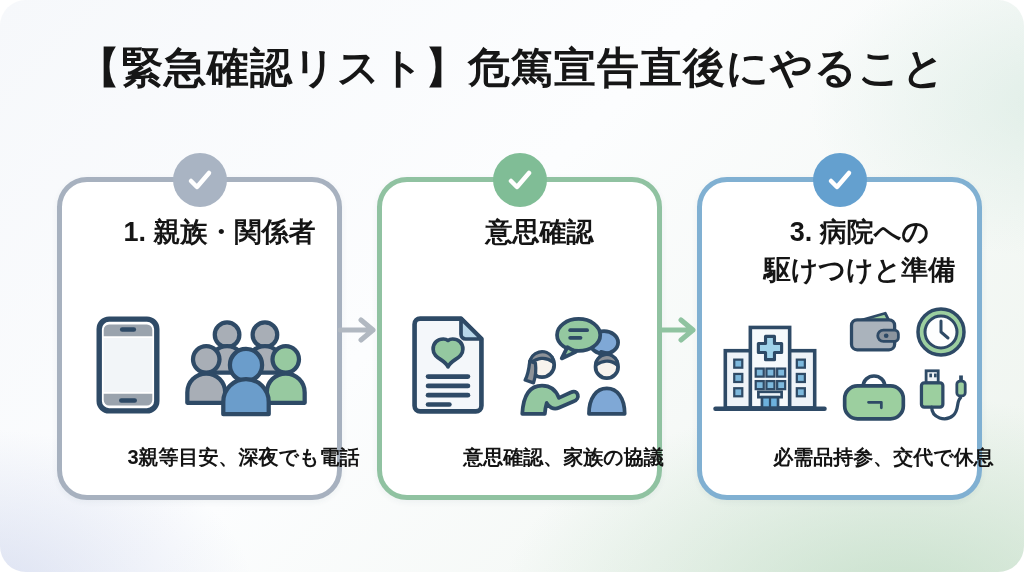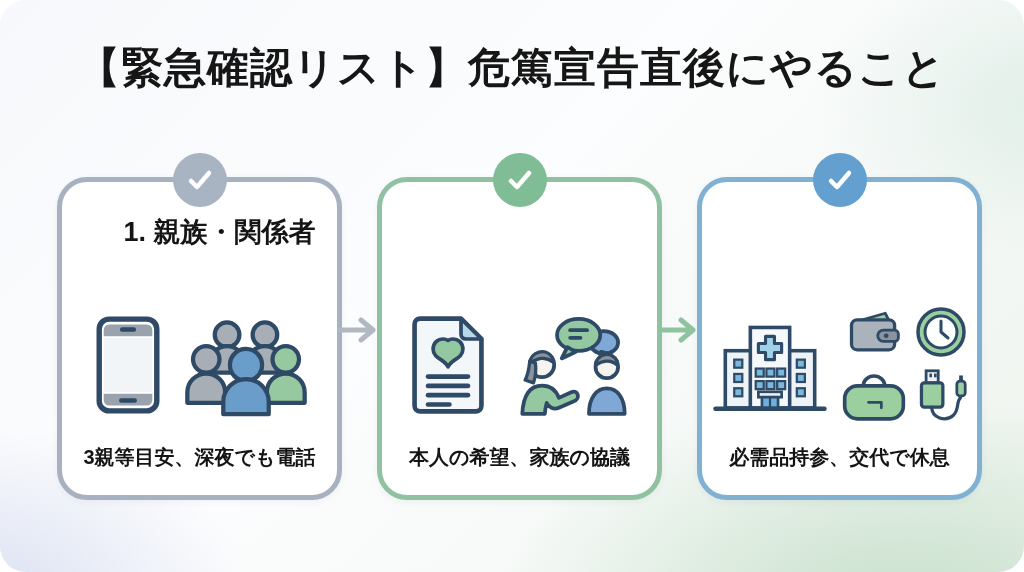--- a/index.html
+++ b/index.html
@@ -36,21 +36,21 @@
   .iconrow{
     position:absolute;top:118px;left:0;width:100%;height:130px;
     display:flex;align-items:center;justify-content:center;gap:20px;
   }
   .minigrid{
     display:grid;grid-template-columns:62px 56px;grid-template-rows:56px 62px;
     gap:4px 8px;align-items:center;justify-items:center;
   }
   .note{
     position:absolute;bottom:24px;left:0;width:100%;text-align:center;
-    font-size:20px;font-weight:700;color:#141414;
+    font-size:20px;font-weight:700;color:#141414;padding-left:44px;
   }
   .arrow{position:absolute;top:315px;width:44px;height:30px;}
   .arrow.a0{left:338px;}
   .arrow.a1{left:658px;}
   svg{display:block;}
 </style>
 </head>
 <body>
 
 <div class="canvas">
@@ -101,20 +101,21 @@
 
   <div class="card c1" style="border-color: rgb(144, 194, 161);">
     <div class="badge" style="background-color: rgb(128, 189, 150);">
       <span>
         <svg width="30" height="30" viewBox="0 0 30 30">
             <path d="M6,16 l6,6 L24,8" fill="none" stroke="#ffffff" stroke-width="4.5" stroke-linecap="round" stroke-linejoin="round"></path>
           </svg>
       </span>
     </div>
     <div class="heading">
+      <div>意思確認</div>
     </div>
     <div class="iconrow">
       <span>
         <svg width="86" height="104" viewBox="0 0 92 112">
           <path d="M10,12 a6,6 0 0 1 6,-6 h44 l22,22 v72 a6,6 0 0 1 -6,6 h-60 a6,6 0 0 1 -6,-6 z" fill="#f4f7fa" stroke="#2e4a66" stroke-width="5" stroke-linejoin="round"></path>
           <path d="M60,6 l22,22 h-17 a5,5 0 0 1 -5,-5 z" fill="#b7d6e8" stroke="#2e4a66" stroke-width="4" stroke-linejoin="round"></path>
           <path d="M46,58 c-3,-8 -16,-9 -16,-19 c0,-7 5,-11 11,-11 c3,0 5,1.5 5,1.5 c0,0 2,-1.5 5,-1.5 c6,0 11,4 11,11 c0,10 -13,11 -16,19 z" fill="#94c8a0" stroke="#2e4a66" stroke-width="4" stroke-linejoin="round"></path>
           <rect x="22" y="66" width="48" height="5" rx="2.5" fill="#2e4a66"></rect>
           <rect x="22" y="76" width="48" height="5" rx="2.5" fill="#2e4a66"></rect>
           <rect x="22" y="86" width="48" height="5" rx="2.5" fill="#2e4a66"></rect>
@@ -134,30 +135,34 @@
           <circle cx="33" cy="56" r="13" fill="#f7f3ee" stroke="#2e4a66" stroke-width="4"></circle>
           <path d="M20,54 a13,13 0 0 1 24,-6 c1,2 1,4 1,5 c-9,-7 -17,-4 -25,1 z" fill="#8d9298" stroke="#2e4a66" stroke-width="3.5" stroke-linejoin="round"></path>
           <path d="M20,52 c-1,9 -2,15 -5,20 l9,3 c2,-6 3,-13 2,-21 z" fill="#8d9298" stroke="#2e4a66" stroke-width="3.5" stroke-linejoin="round"></path>
           <path d="M12,108 c1,-19 8,-30 21,-30 c9,0 15,5 18,13 l13,-6 c3,-1.5 6,-0.5 7,2.5 c1,3 -1,6 -4,7 l-16,7 c-6,2.5 -11,-1 -13,-5 c-1.5,5 -2,11.5 -2,11.5 z" fill="#94c8a0" stroke="#2e4a66" stroke-width="4" stroke-linejoin="round"></path>
           <circle cx="102" cy="58" r="12" fill="#f7f3ee" stroke="#2e4a66" stroke-width="4"></circle>
           <path d="M90,56 a12,12 0 0 1 23,-4 c0,2 0,3 0,4 c-8,-7 -16,-4 -23,0 z" fill="#8d9298" stroke="#2e4a66" stroke-width="3.5" stroke-linejoin="round"></path>
           <path d="M83,108 c0,-17 8,-27 19,-27 c11,0 19,10 19,27 z" fill="#7fa8d6" stroke="#2e4a66" stroke-width="4" stroke-linejoin="round"></path>
         </svg>
       </span>
     </div>
-    <div class="note">本人の希望、家族の協議</div>
+    <div class="note">意思確認、家族の協議</div>
   </div>
 
   <div class="card c2" style="border-color: rgb(128, 176, 210);">
     <div class="badge" style="background-color: rgb(100, 160, 207);">
       <span>
         <svg width="30" height="30" viewBox="0 0 30 30">
             <path d="M6,16 l6,6 L24,8" fill="none" stroke="#ffffff" stroke-width="4.5" stroke-linecap="round" stroke-linejoin="round"></path>
           </svg>
       </span>
+    </div>
+    <div class="heading">
+      <div>3. 病院への</div>
+      <div>駆けつけと準備</div>
     </div>
     <div class="iconrow" style="gap:14px;">
       <span>
         <svg width="118" height="102" viewBox="0 0 132 112">
           <rect x="16" y="40" width="30" height="64" fill="#eef3f8" stroke="#2e4a66" stroke-width="4"></rect>
           <rect x="86" y="40" width="30" height="64" fill="#eef3f8" stroke="#2e4a66" stroke-width="4"></rect>
           <rect x="44" y="14" width="44" height="90" fill="#f6f9fb" stroke="#2e4a66" stroke-width="4"></rect>
           <path d="M61,24 h10 v8 h8 v10 h-8 v8 h-10 v-8 h-8 v-10 h8 z" fill="#9fd2e9" stroke="#2e4a66" stroke-width="3.5" stroke-linejoin="round"></path>
           <g fill="#7db8dc" stroke="#2e4a66" stroke-width="2.5">
             <rect x="50" y="60" width="9" height="9"></rect>

